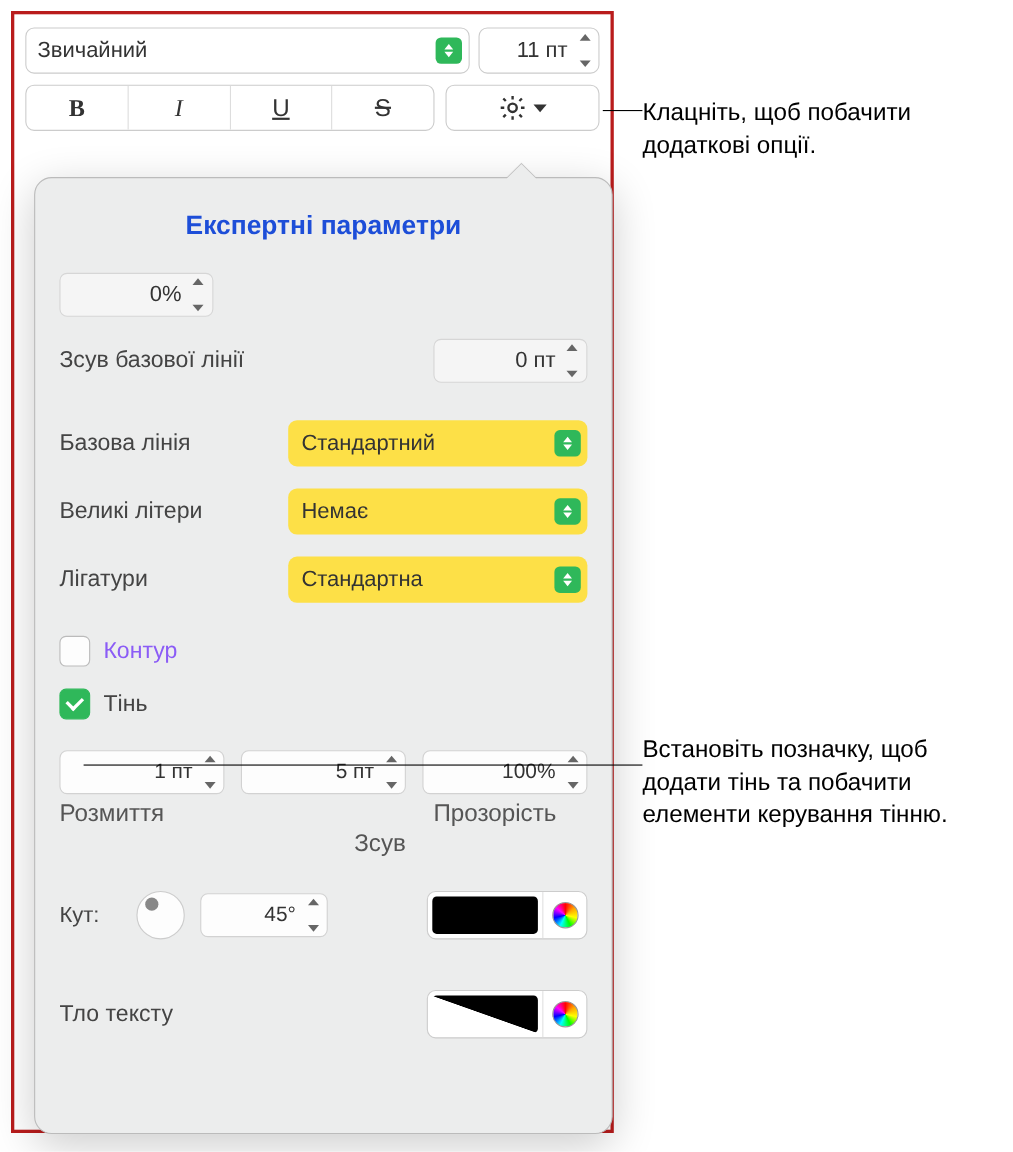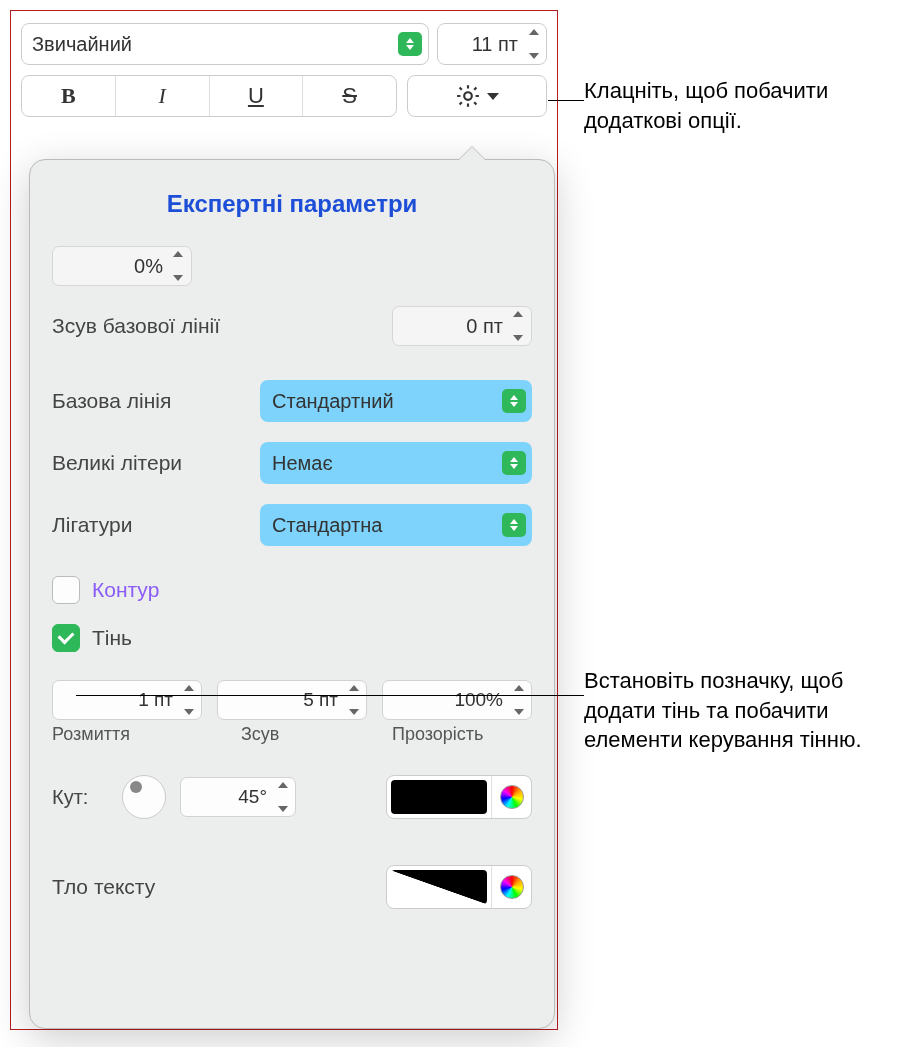--- a/index.html
+++ b/index.html
@@ -11,21 +11,21 @@
     position: relative;
     font-size: 20px;
     color: #333;
   }
   .panel {
     position: absolute;
     left: 10px;
     top: 10px;
     width: 548px;
     height: 1020px;
-    border: 1px solid #b91c1c;
+    border: 3px solid #b91c1c;
   }
   .top-row {
     display: flex;
     align-items: center;
     padding: 12px 10px 6px 10px;
     gap: 8px;
   }
   .font-style-select {
     flex: 1;
     height: 42px;
@@ -200,21 +200,21 @@
     align-items: center;
     justify-content: flex-end;
     padding-right: 28px;
     position: relative;
     font-size: 20px;
   }
   .stepper-field .stepper { right: 4px; }
   .dropdown {
     width: 272px;
     height: 42px;
-    background: #7dd3fc;
+    background: #fde047;
     border-radius: 8px;
     display: flex;
     align-items: center;
     padding: 0 12px;
     position: relative;
     font-size: 20px;
     color: #333;
   }
   .checkbox-row {
     display: flex;
@@ -261,25 +261,25 @@
     align-items: center;
     justify-content: flex-end;
     padding-right: 28px;
     position: relative;
     font-size: 19px;
   }
   .mini-labels {
     display: flex;
     justify-content: space-between;
     padding: 2px 22px 14px;
-    font-size: 18px;
+    font-size: 22px;
     color: #555;
   }
   .mini-labels span { width: 150px; }
-  .mini-labels span:nth-child(2){ text-align: left; padding-left: 24px;}
+  .mini-labels span:nth-child(2){ text-align: right; padding-left: 24px; margin-top: 28px;}
   .mini-labels span:nth-child(3){ text-align: left; padding-left: 10px;}
   .angle-row {
     display: flex;
     align-items: center;
     padding: 16px 22px;
     gap: 14px;
   }
   .angle-dial {
     width: 44px; height: 44px;
     border-radius: 50%;
@@ -496,14 +496,14 @@
         </div>
       </div>
     </div>
 
   </div>
 </div>
 
 <div class="annot-line" style="left:548px;top:100px;width:36px"></div>
 <div class="annot-line" style="left:76px;top:695px;width:508px"></div>
 
-<div class="annotation" style="top:76px">Клацніть, щоб побачити додаткові опції.</div>
+<div class="annotation" style="top:87px">Клацніть, щоб побачити додаткові опції.</div>
 <div class="annotation" style="top:666px">Встановіть позначку, щоб додати тінь та побачити елементи керування тінню.</div>
 
 </body></html>

